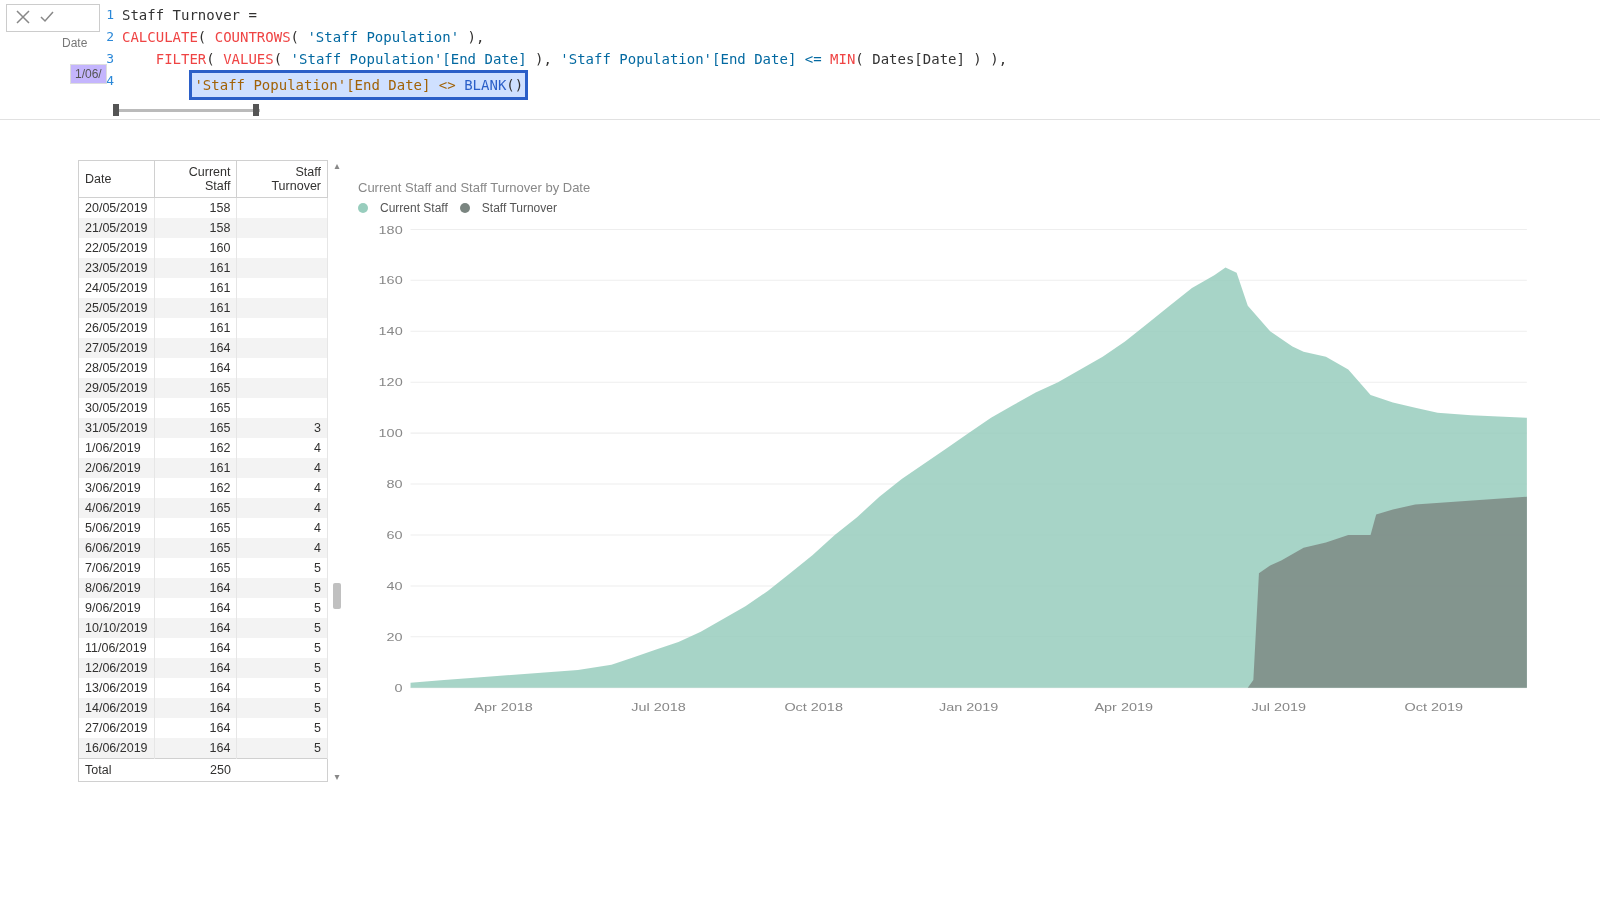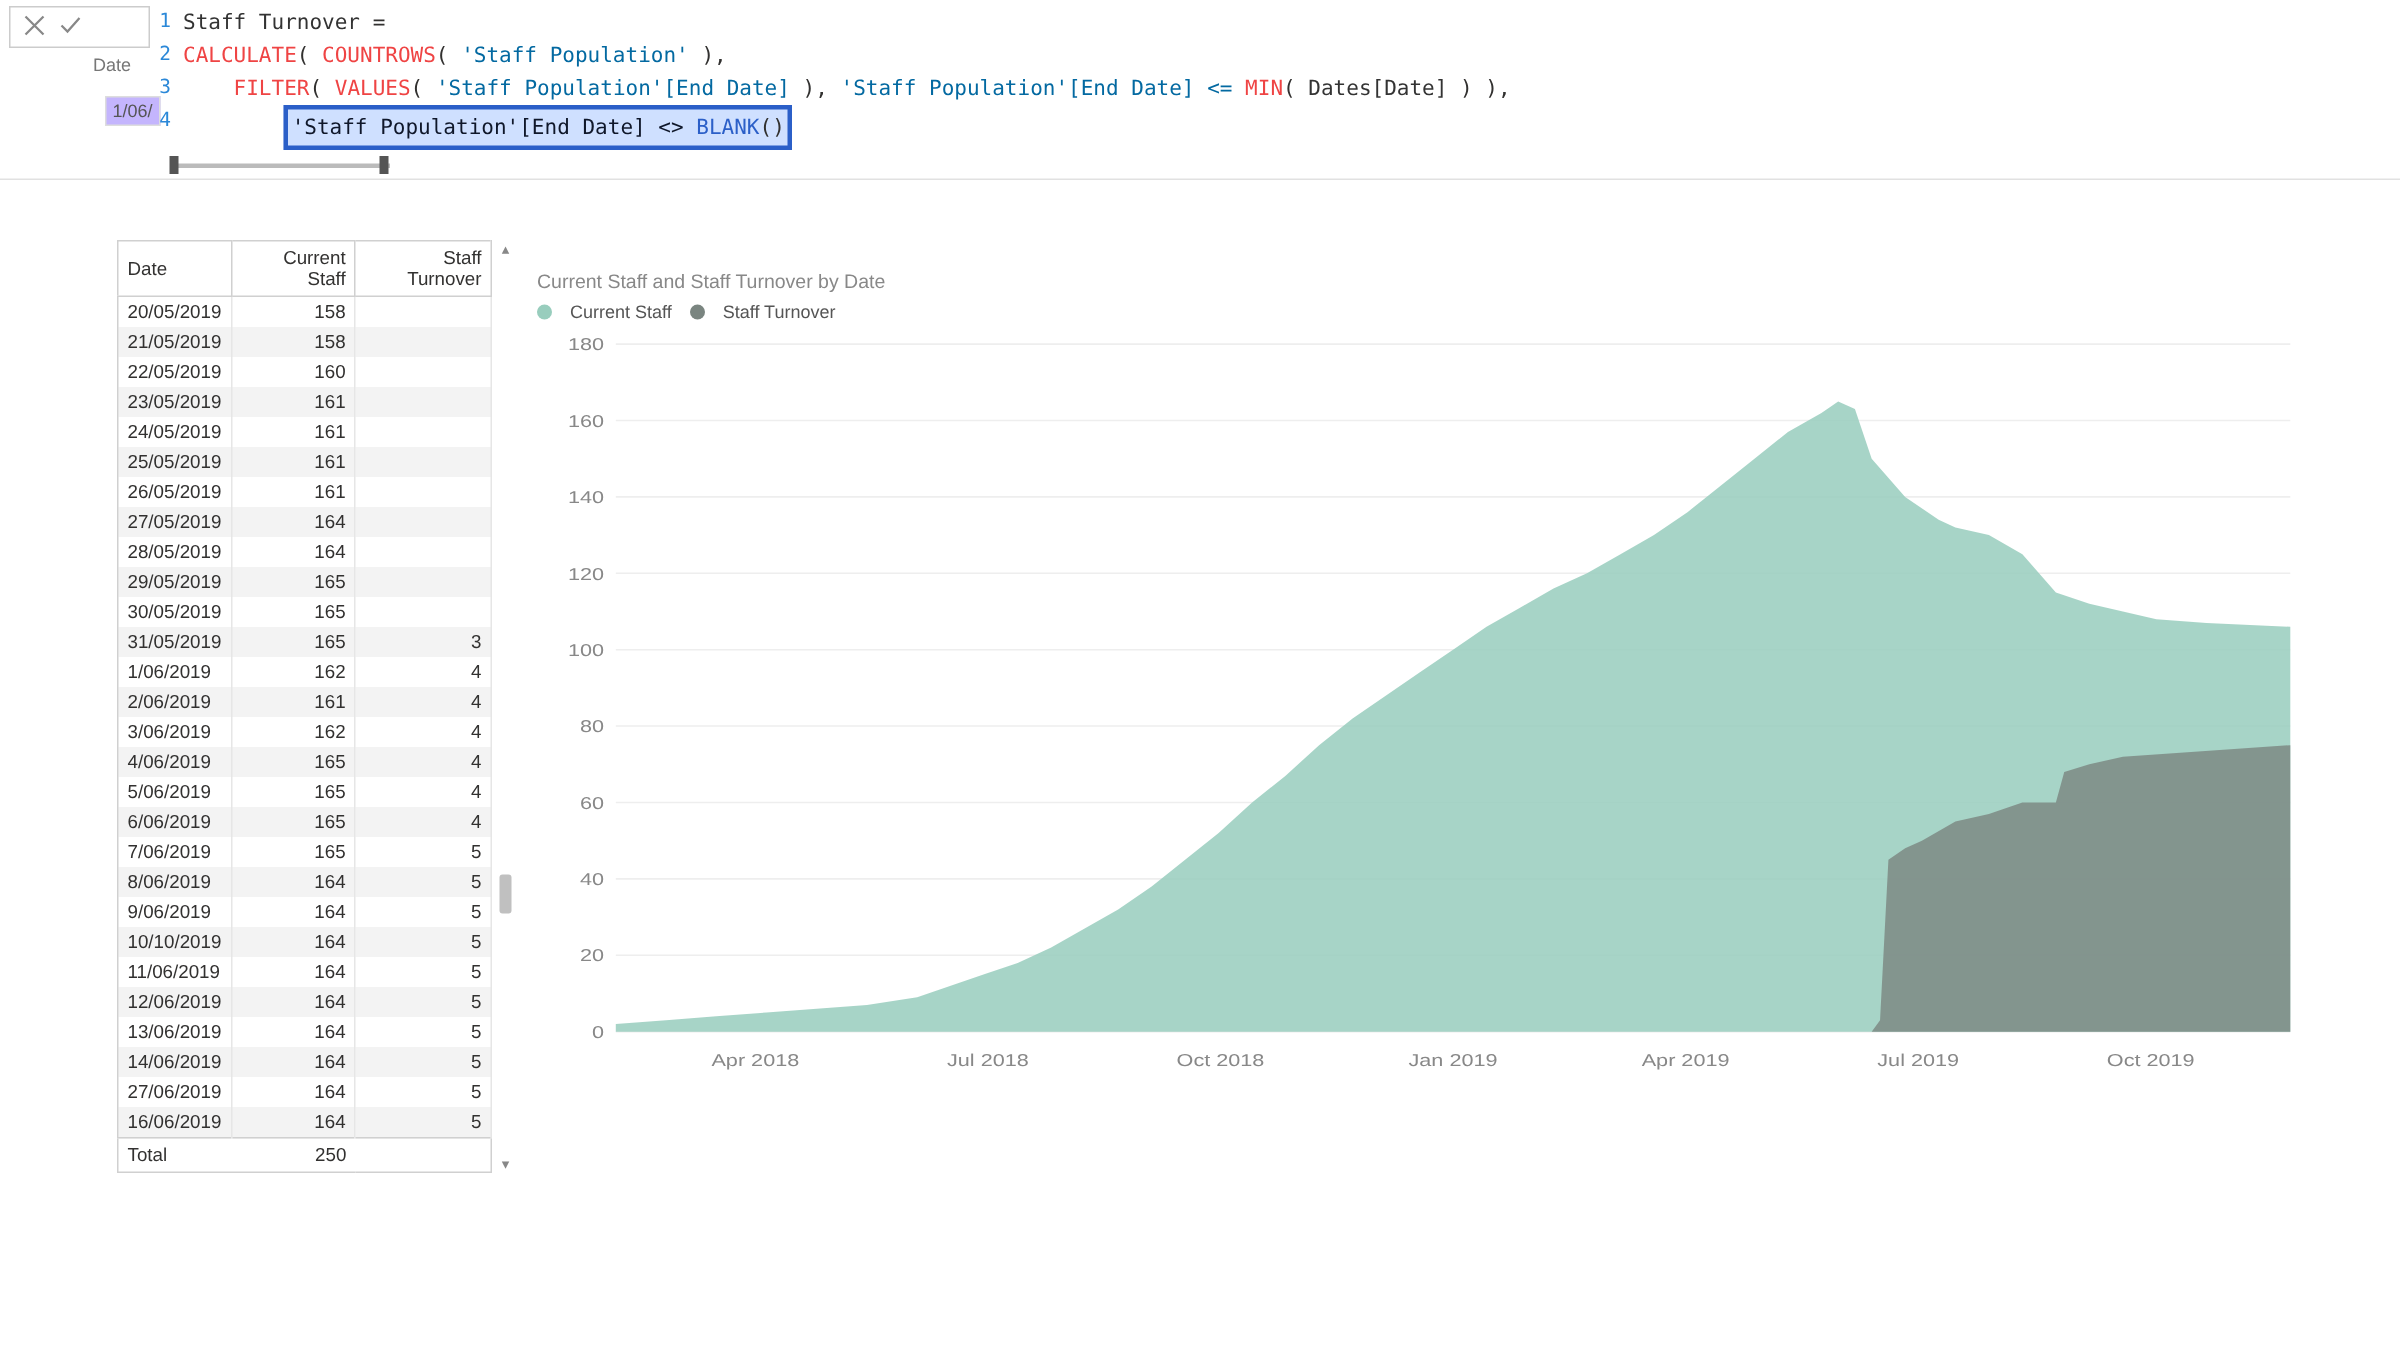--- a/index.html
+++ b/index.html
@@ -16,21 +16,21 @@
   .slider-thumb-r{ position: absolute; left: 253px; top: 104px; width: 6px; height: 12px; background: #555; }
 
   .formula-editor { position: absolute; left: 100px; top: 4px; right: 10px; font-family: Consolas, monospace; font-size: 14px; line-height: 22px; }
   .formula-line { display: flex; }
   .gutter { width: 22px; text-align: right; padding-right: 8px; color: #2b88d8; font-size: 13px; user-select: none; }
   .code { white-space: pre; }
   .kw   { color: #ef4444; }
   .txt  { color: #0369a1; } 
   .lit  { color: #333; }
   .hlbox { display: inline-block; border: 3px solid #2b5fc8; background: #cfe0ff; padding: 1px 2px; }
-  .hlbox .txt { color: #0f172a; margin-top: 35px; }
+  .hlbox .txt { color: #a16207; margin-top: 35px; }
   .hlbox .kw { color: #2b5fc8; }
 
   
   .main { display: flex; padding: 40px 60px 0 78px; gap: 30px; align-items: flex-start; }
 
   .table-wrap { position: relative; width: 250px; }
   table { border-collapse: collapse; width: 100%; font-size: 12.5px; border: 1px solid #d0d0d0; }
   thead th { background: #fff; font-weight: 400; padding: 4px 6px; text-align: left; border-bottom: 1px solid #d0d0d0; border-right: 1px solid #d0d0d0; }
   thead th:nth-child(2), thead th:nth-child(3), tbody td:nth-child(2), tbody td:nth-child(3), tfoot td:nth-child(2), tfoot td:nth-child(3) { text-align: right; }
   tbody td { padding: 3px 6px; border-right: 1px solid #e6e6e6; }

